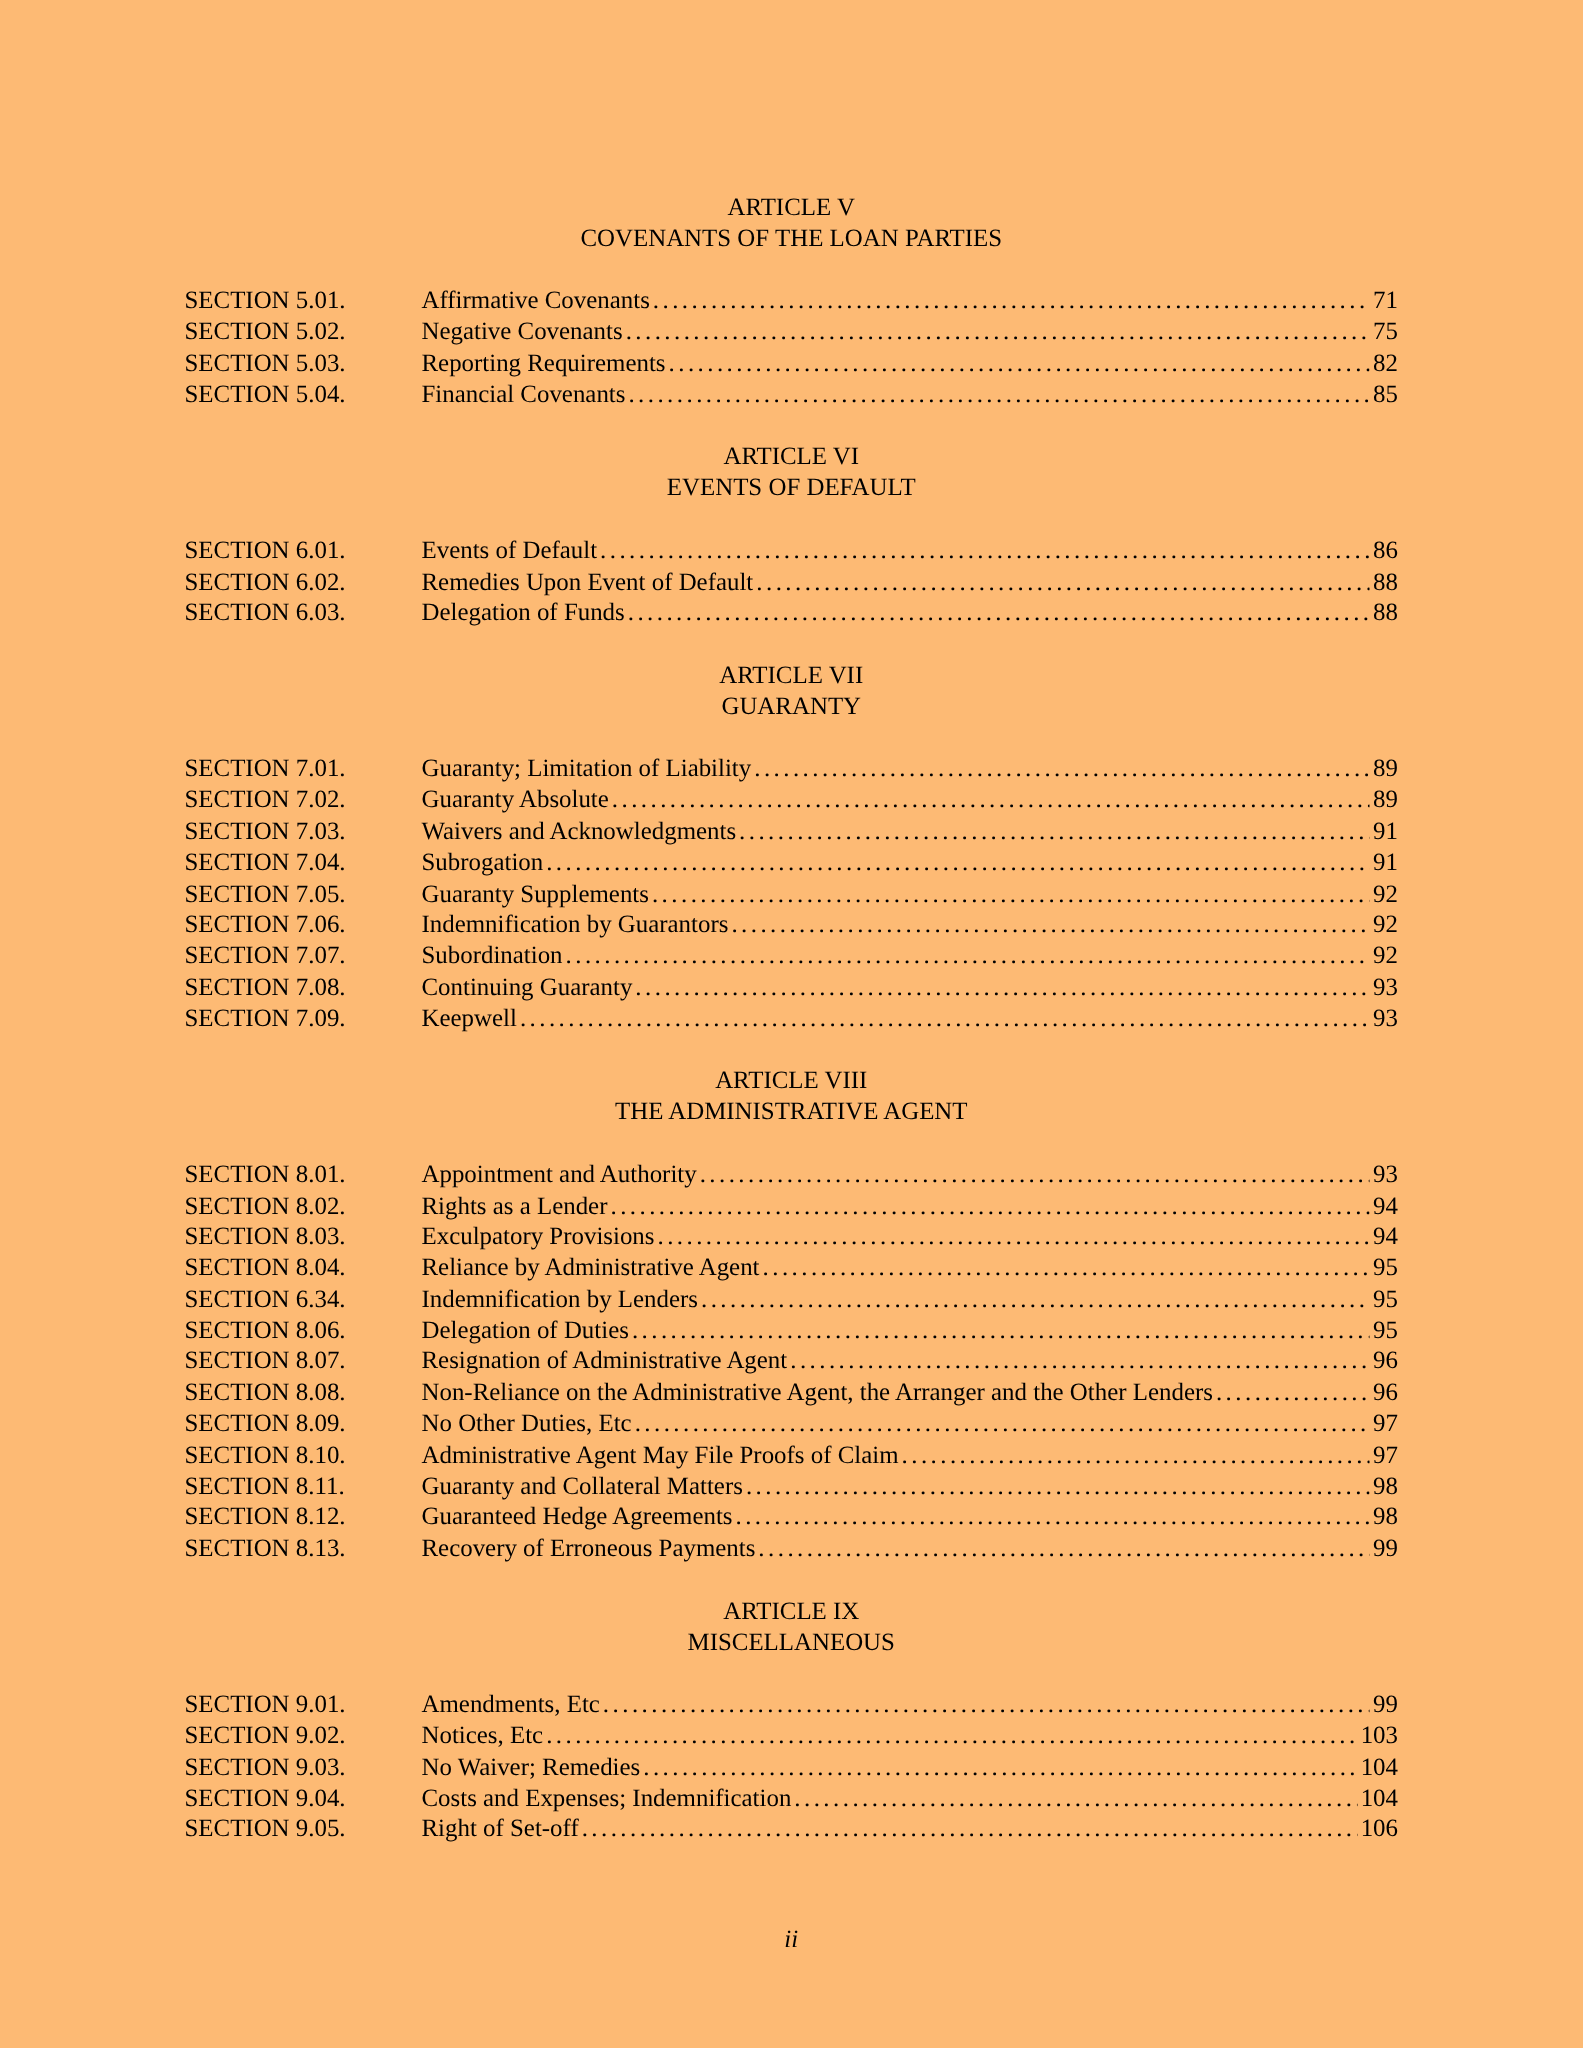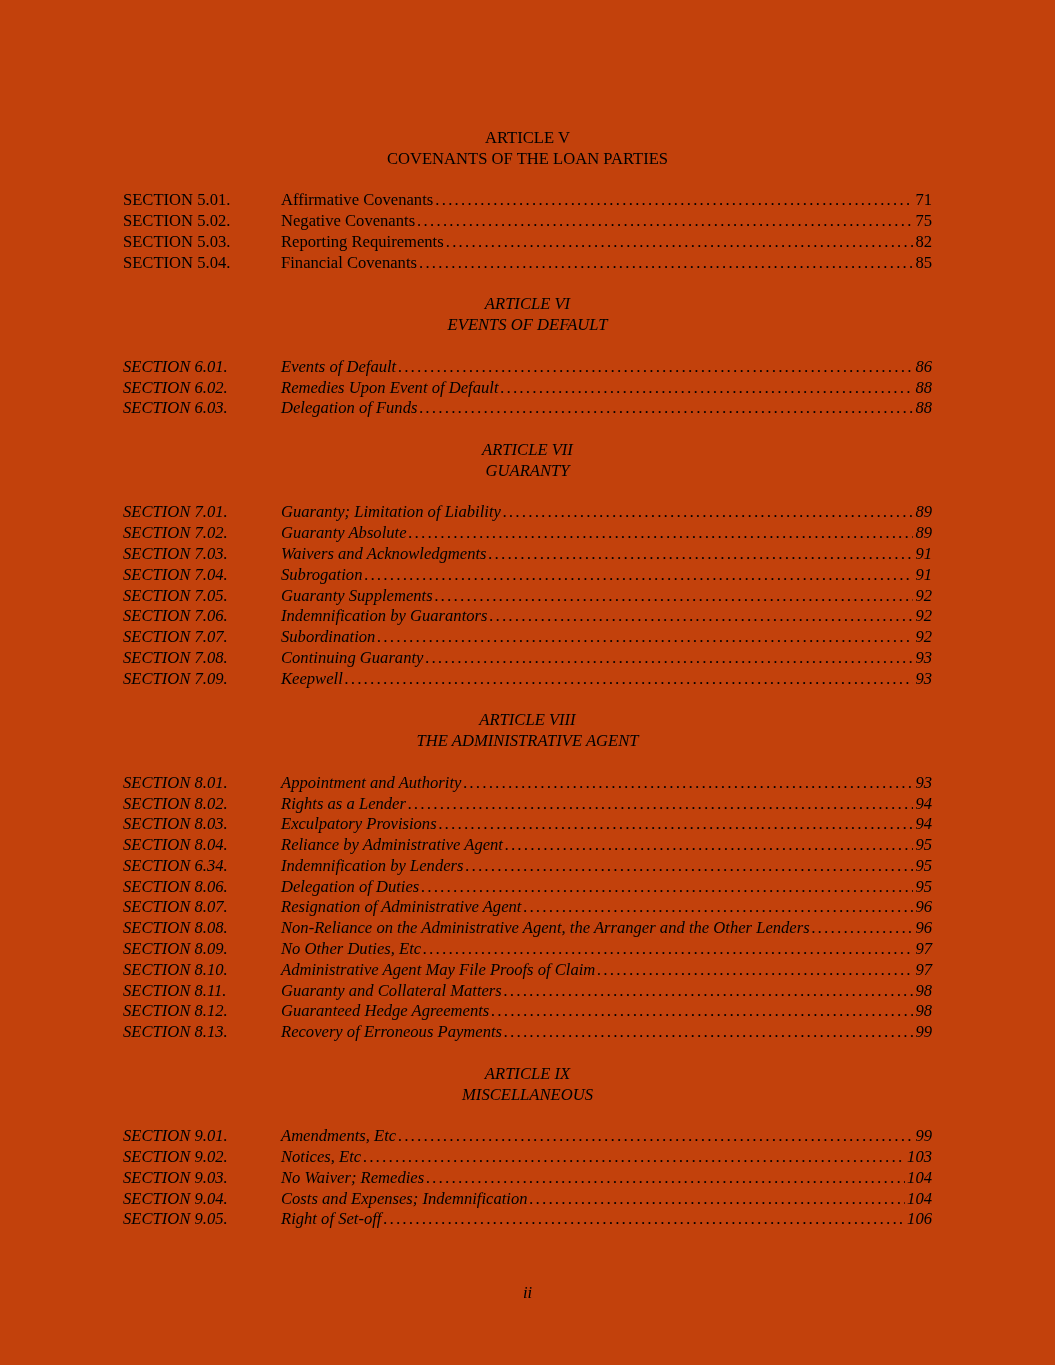--- a/index.html
+++ b/index.html
@@ -10,26 +10,26 @@
     font-family: "Liberation Serif", "DejaVu Serif", serif;
     color: #000000;
     font-size: 16.6px;
     line-height: 20.8px;
   }
   .page {
     position: relative;
     width: 1055px;
     height: 1365px;
     overflow: hidden;
-    background: #c2410c;
+    background: #fdba74;
   }
   .toc {
     padding: 128px 123px 0 123px;
   }
-  .article + .article { margin-top: 20.8px; font-style: italic; }
+  .article + .article { margin-top: 20.8px; }
   .article-heading {
     text-align: center;
     margin-bottom: 20.8px;
   }
   .rows { width: 100%; }
   .toc-row {
     display: flex;
     align-items: baseline;
     width: 100%;
   }

